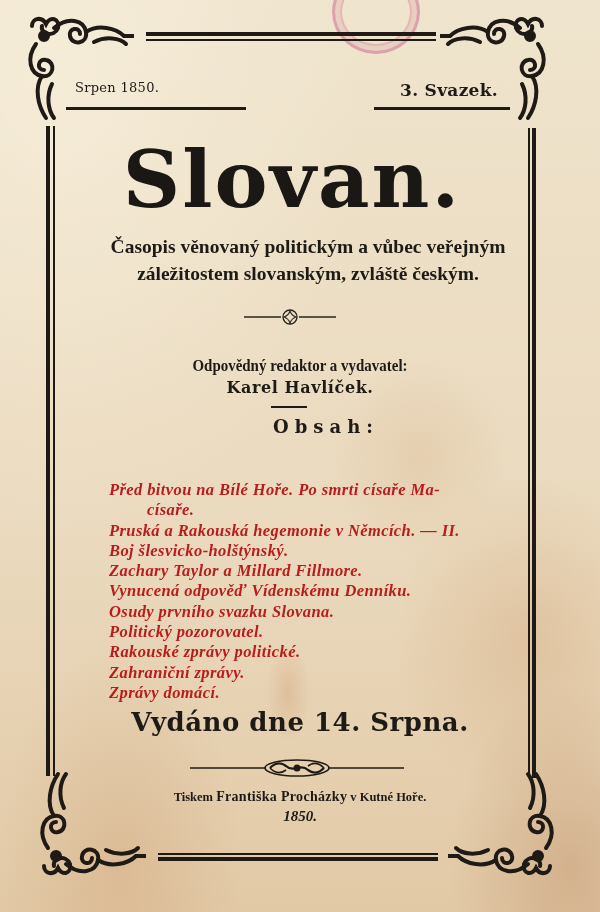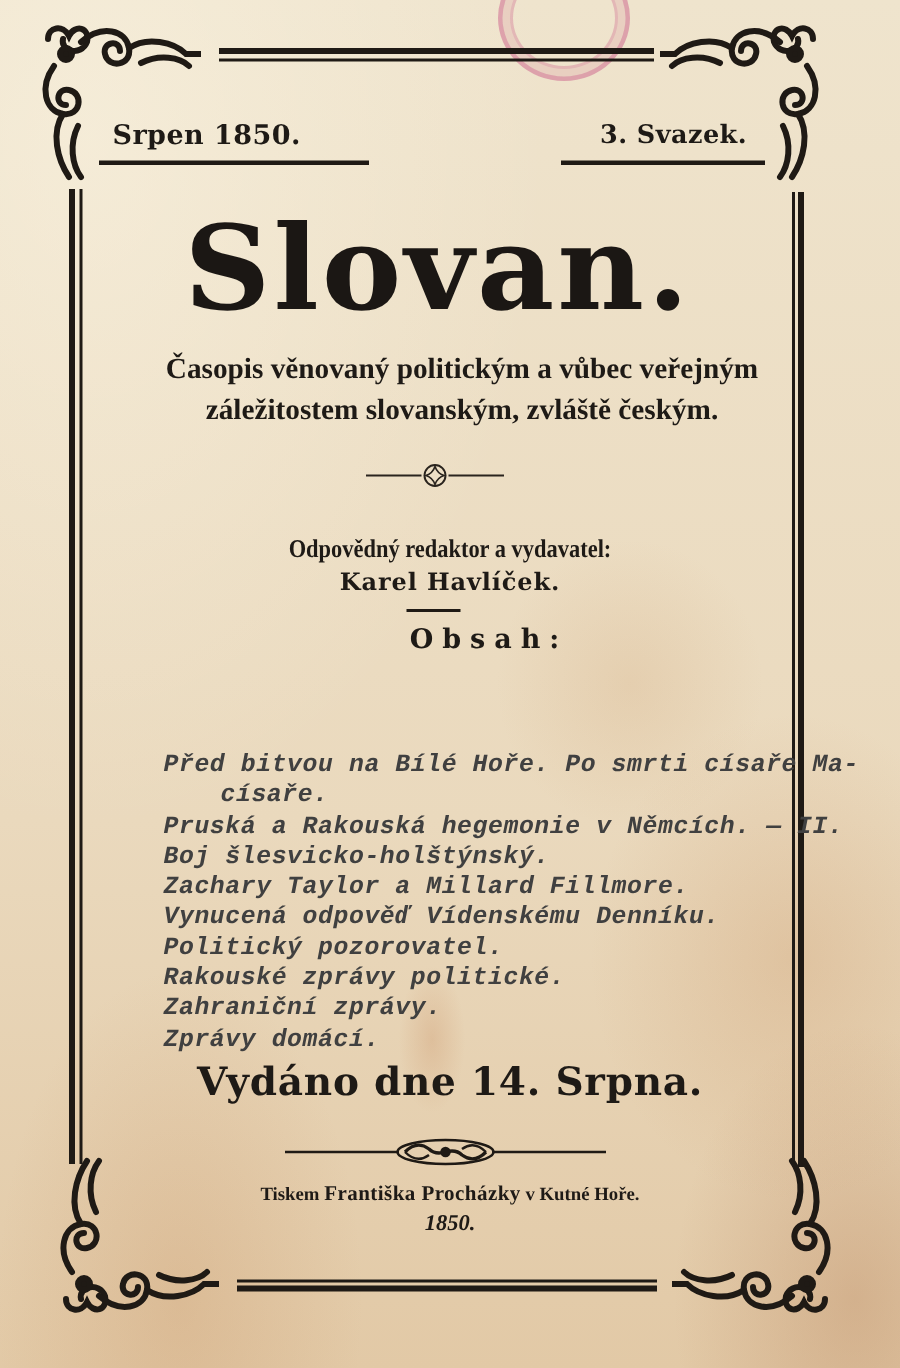--- a/index.html
+++ b/index.html
@@ -30,21 +30,21 @@
     
     .hline { position: absolute; background: #1f1a15; }
     .vline { position: absolute; background: #1f1a15; }
     .corner {
       position: absolute; width: 110px; height: 110px;
     }
     .corner svg { width: 100%; height: 100%; }
     .txt { position: absolute; left: 0; width: 600px; text-align: center; }
     .hdr-left {
       position: absolute; left: 75px; top: 80px;
-      font-family: "DejaVu Serif", serif; font-weight: bold; font-size: 18px; letter-spacing: 0.3px;
+      font-family: "DejaVu Serif", serif; font-weight: normal; font-size: 13px; letter-spacing: 0.3px;
     }
     .hdr-right {
       position: absolute; left: 400px; top: 80px;
       font-family: "DejaVu Serif", serif; font-weight: bold; font-size: 17px; letter-spacing: 0.3px;
     }
     .rule { position: absolute; height: 3px; background: #1f1a15; }
     .title {
       top: 140px; font-family: "DejaVu Serif", serif; font-weight: bold;
       font-size: 78px; letter-spacing: 2px; line-height: 80px;
       transform: scaleX(1.02);
@@ -57,24 +57,24 @@
       top: 356px; font-family: "Liberation Serif", serif; font-weight: bold;
       font-size: 17px; transform: scaleX(0.88);
     }
     .editor-name {
       top: 378px; font-family: "DejaVu Serif", serif; font-weight: bold; font-size: 16px; letter-spacing: 0.6px;
     }
     .obsah {
       top: 416px; font-family: "DejaVu Serif", serif; font-weight: bold; font-size: 18px; letter-spacing: 6px; padding-left: 26px;
     }
     .contents {
-      position: absolute; left: 109px; top: 500px; width: 420px;
-      font-family: Liberation Mono, monospace; font-style: italic; font-weight: bold;
+      position: absolute; left: 109px; top: 480px; width: 420px;
+      font-family: Liberation Serif, serif; font-style: italic; font-weight: bold;
       font-size: 16.5px; line-height: 20.3px; margin: 0; padding: 0; list-style: none;
-      color: #404040;
+      color: #b91c1c;
     }
     .contents li { white-space: nowrap; letter-spacing: 0.4px; }
     .contents li.cont { padding-left: 38px; }
     .issued {
       top: 707px; font-family: "DejaVu Serif", serif; font-weight: bold; font-size: 26px; letter-spacing: 0.5px;
     }
     .printer {
       top: 789px; font-family: "Liberation Serif", serif; font-weight: bold; font-size: 12.5px;
     }
     .printer .big { font-family: Liberation Serif, serif; font-size: 14px; letter-spacing: 0.3px; }
@@ -171,20 +171,21 @@
 <div class="rule" style="left:271px; top:406px; width:36px; height:1.5px;"></div>
 
 <div class="txt obsah">Obsah:</div>
 <ul class="contents">
   <li>Před bitvou na Bílé Hoře.  Po smrti císaře Ma-</li>
   <li class="cont">císaře.</li>
   <li>Pruská a Rakouská hegemonie v Němcích. — II.</li>
   <li>Boj šlesvicko-holštýnský.</li>
   <li>Zachary Taylor a Millard Fillmore.</li>
   <li>Vynucená odpověď Vídenskému Denníku.</li>
+  <li>Osudy prvního svazku Slovana.</li>
   <li>Politický pozorovatel.</li>
   <li>Rakouské zprávy politické.</li>
   <li>Zahraniční zprávy.</li>
   <li>Zprávy domácí.</li>
 </ul>
 
 <div class="txt issued">Vydáno dne 14. Srpna.</div>
 
 <div style="position:absolute; left:190px; top:758px; width:214px; height:20px;">
   <svg viewBox="0 0 214 20" width="214" height="20">

